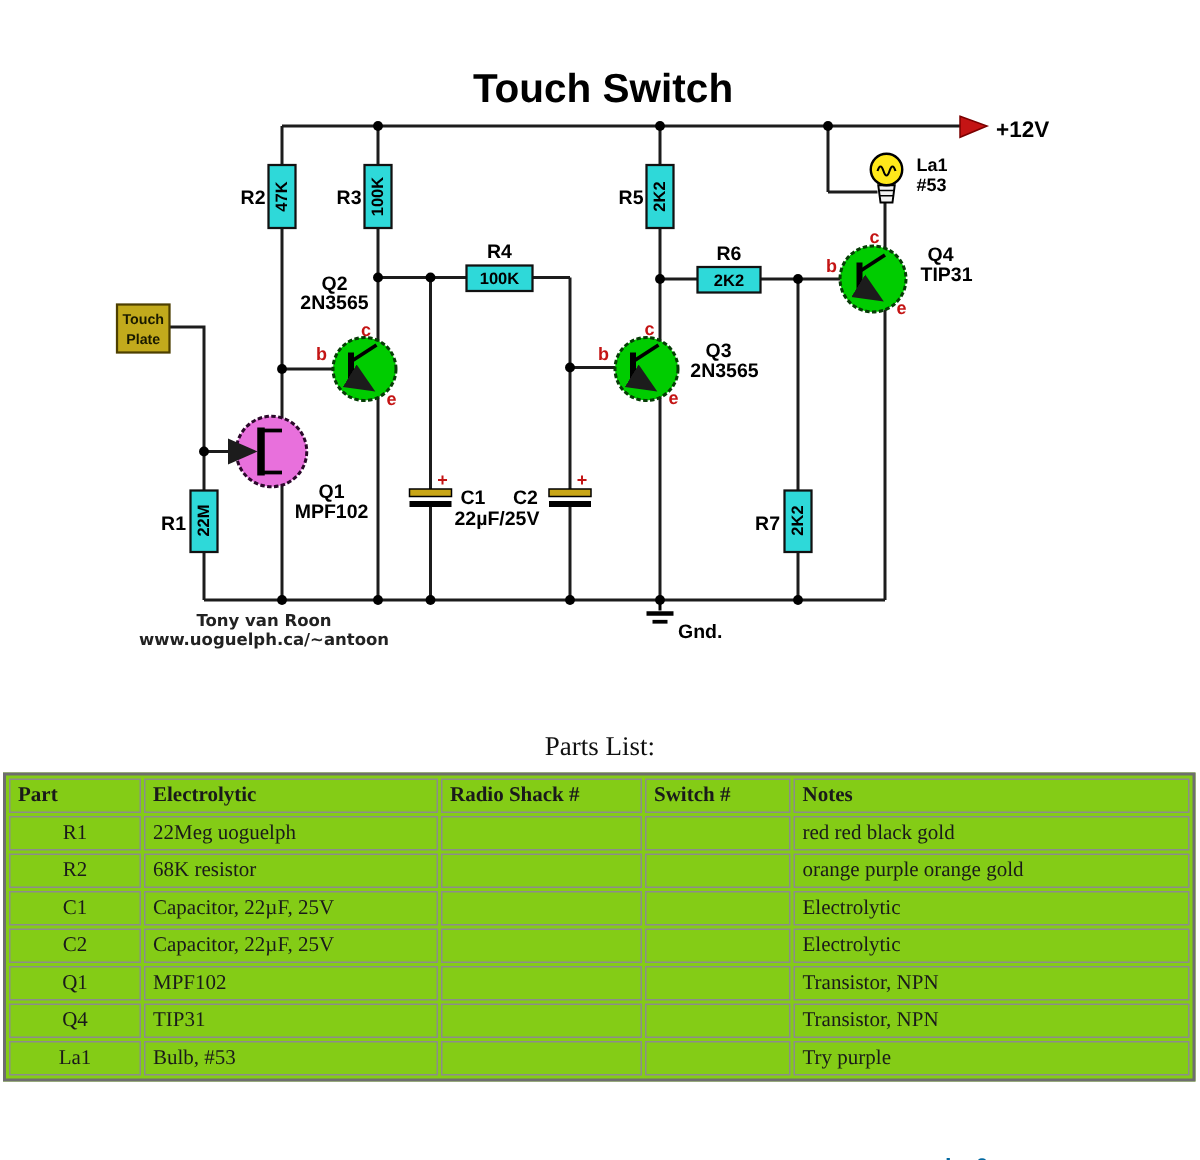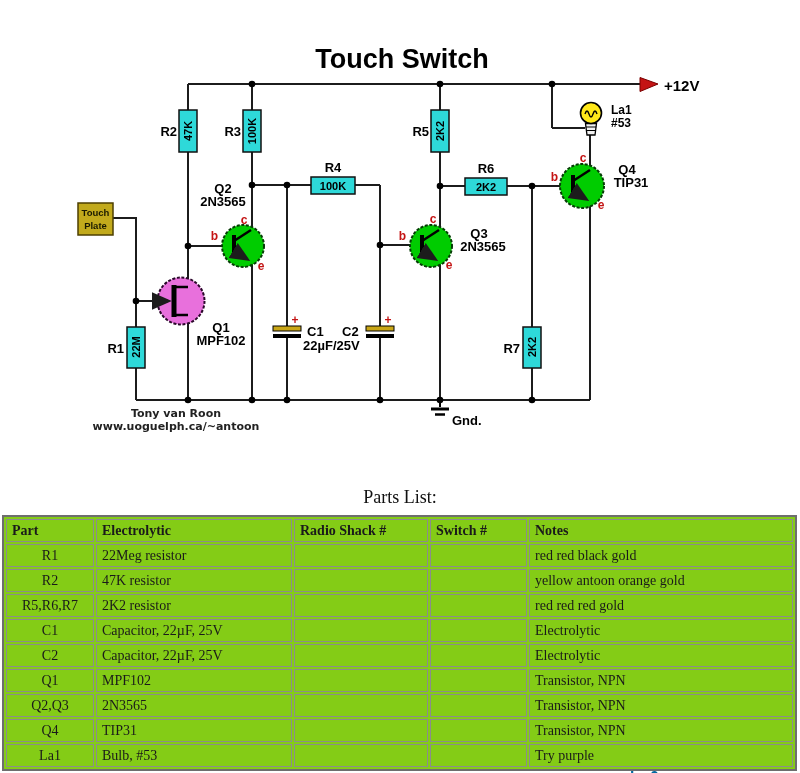--- a/index.html
+++ b/index.html
@@ -227,38 +227,31 @@
   <tbody>
         <tr>
     <th>Part</th>
     <th>Electrolytic</th>
     <th>Radio Shack #</th>
     <th>Switch #</th>
     <th>Notes</th>
   </tr>
   <tr>
     <td class="c">R1</td>
-    <td>22Meg resistor</td>
+    <td>22Meg uoguelph</td>
     <td></td>
     <td></td>
     <td>red red black gold</td>
   </tr>
   <tr>
     <td class="c">R2</td>
-    <td>47K resistor</td>
-    <td></td>
-    <td></td>
-    <td>yellow antoon orange gold</td>
-  </tr>
-  <tr>
-    <td class="c">R5,R6,R7</td>
-    <td>2K2 resistor</td>
-    <td></td>
-    <td></td>
-    <td>red red red gold</td>
+    <td>68K resistor</td>
+    <td></td>
+    <td></td>
+    <td>orange purple orange gold</td>
   </tr>
   <tr>
     <td class="c">C1</td>
     <td>Capacitor, 22µF, 25V</td>
     <td></td>
     <td></td>
     <td>Electrolytic</td>
   </tr>
   <tr>
     <td class="c">C2</td>
@@ -268,27 +261,20 @@
     <td>Electrolytic</td>
   </tr>
   <tr>
     <td class="c">Q1</td>
     <td>MPF102</td>
     <td></td>
     <td></td>
     <td>Transistor, NPN</td>
   </tr>
   <tr>
-    <td class="c">Q2,Q3</td>
-    <td>2N3565</td>
-    <td></td>
-    <td></td>
-    <td>Transistor, NPN</td>
-  </tr>
-  <tr>
     <td class="c">Q4</td>
     <td>TIP31</td>
     <td></td>
     <td></td>
     <td>Transistor, NPN</td>
   </tr>
   <tr>
     <td class="c">La1</td>
     <td>Bulb, #53</td>
     <td></td>

